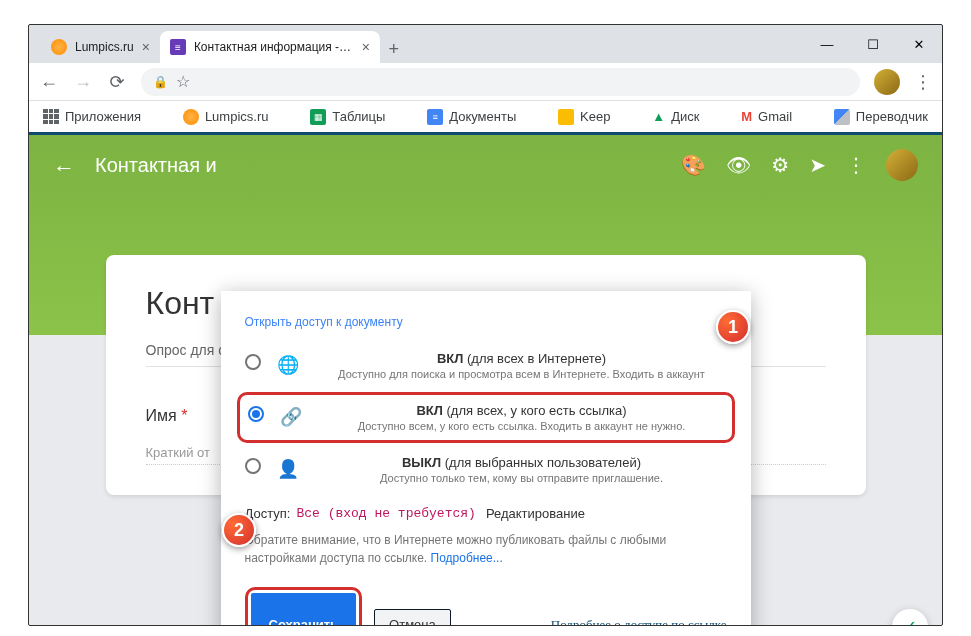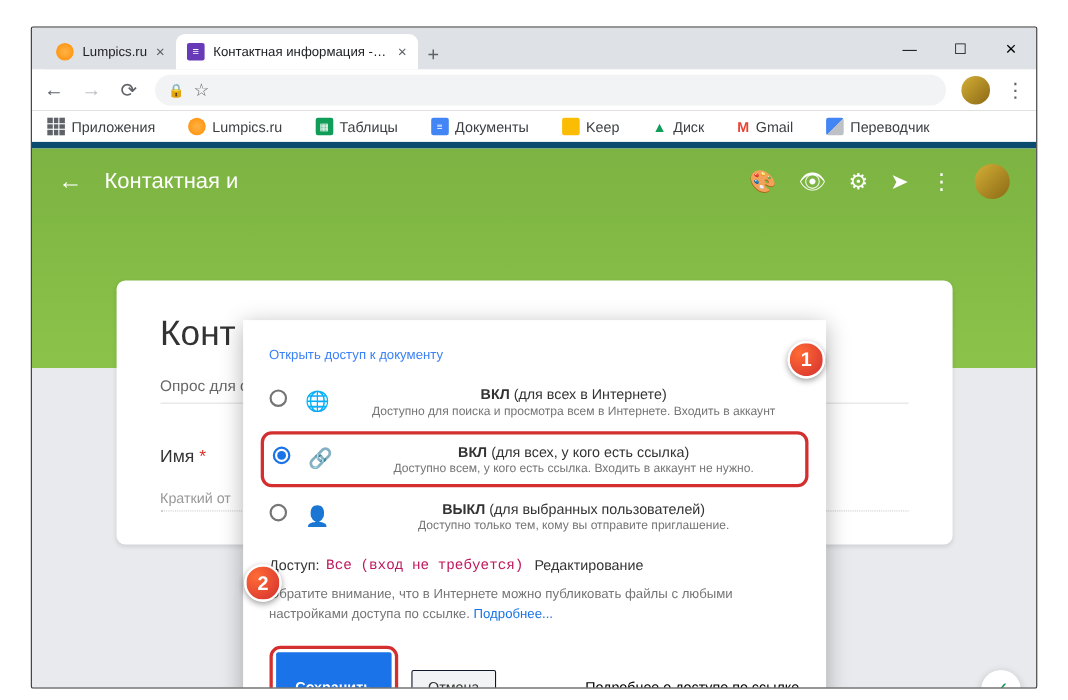--- a/index.html
+++ b/index.html
@@ -20,21 +20,21 @@
 .nav-btn { width: 20px; height: 20px; display: flex; align-items: center; justify-content: center; color: #5f6368; font-size: 18px; }
 .nav-btn.disabled { color: #bdc1c6; }
 .url-field { flex: 1; height: 28px; background: #f1f3f4; border-radius: 14px; display: flex; align-items: center; padding: 0 12px; gap: 8px; font-size: 14px; color: #202124; }
 .url-lock { color: #5f6368; font-size: 12px; }
 .url-text { flex: 1; white-space: nowrap; overflow: hidden; }
 .url-dim { color: #80868b; }
 .star-icon { color: #5f6368; font-size: 16px; }
 .avatar { width: 26px; height: 26px; border-radius: 50%; background: linear-gradient(135deg, #d4af37, #8b6914); }
 .chrome-menu { font-size: 18px; color: #5f6368; }
 
-.bookmarks-bar { height: 34px; background: #fff; display: flex; align-items: center; padding: 0 14px; gap: 30px; border-bottom: 6px solid #0c4a6e; font-size: 13px; color: #3c4043; }
+.bookmarks-bar { height: 34px; background: #fff; display: flex; align-items: center; padding: 0 14px; gap: 6px; border-bottom: 3px solid #0c4a6e; font-size: 13px; color: #3c4043; justify-content: space-between; }
 .bookmark { display: flex; align-items: center; gap: 6px; }
 .bm-apps { width: 16px; height: 16px; display: grid; grid-template: 1fr 1fr 1fr / 1fr 1fr 1fr; gap: 1px; }
 .bm-apps div { background: #5f6368; }
 .bm-l { width: 16px; height: 16px; border-radius: 50%; background: radial-gradient(#ffb347, #ff8c00); }
 .bm-sheets { width: 16px; height: 16px; background: #0f9d58; border-radius: 2px; display: flex; align-items: center; justify-content: center; color: #fff; font-size: 9px; }
 .bm-docs { width: 16px; height: 16px; background: #4285f4; border-radius: 2px; display: flex; align-items: center; justify-content: center; color: #fff; font-size: 9px; }
 .bm-keep { width: 16px; height: 16px; background: #fbbc04; border-radius: 2px; }
 .bm-translate { width: 16px; height: 16px; background: linear-gradient(135deg, #4285f4 50%, #bdc1c6 50%); border-radius: 2px; }
 
 .page-area { position: relative; height: 524px; background: linear-gradient(to bottom, #7cb342 0%, #8bc34a 200px, #e8eaed 200px); }
@@ -68,21 +68,21 @@
 .access-row { padding: 14px 24px 6px; font-size: 13px; color: #333; display: flex; gap: 6px; align-items: center; }
 .access-label { color: #333; }
 .access-value { color: #be185d; font-family: Liberation Mono, monospace; }
 .access-edit { color: #333; margin-left: 4px; }
 .notice { padding: 4px 24px 14px; font-size: 12px; color: #757575; line-height: 1.5; }
 .notice a { color: #1a73e8; text-decoration: none; }
 
 .modal-footer { display: flex; align-items: center; padding: 6px 24px 0; gap: 12px; position: relative; }
 .btn-primary { background: #1a73e8; color: #fff; border: none; padding: 24px 18px; font-size: 13px; font-weight: 700; border-radius: 2px; }
 .btn-secondary { background: #f1f3f4; color: #333; border: 1px solid #0f172a; padding: 7px 14px; font-size: 13px; border-radius: 2px; }
-.link-more { margin-left: auto; color: #000000; font-size: 13px; text-decoration: none; }
+.link-more { margin-left: auto; color: #0c4a6e; font-size: 13px; text-decoration: none; font-family: Liberation Serif, serif; }
 .save-highlight { border: 3px solid #d32f2f; border-radius: 10px; padding: 3px; display: inline-block; position: relative; }
 
 .callout { position: absolute; width: 34px; height: 34px; border-radius: 50%; background: radial-gradient(circle at 30% 30%, #ff6b35, #d32f2f); color: #fff; font-weight: 700; font-size: 18px; display: flex; align-items: center; justify-content: center; box-shadow: 0 2px 6px rgba(0,0,0,0.4); border: 2px solid #fff; z-index: 200; }
 .callout-1 { top: 310px; left: 716px; }
 .callout-2 { top: 513px; left: 222px; }
 
 .shield-badge { position: absolute; bottom: 14px; right: 14px; width: 36px; height: 36px; border-radius: 50%; background: #fff; box-shadow: 0 2px 8px rgba(0,0,0,0.2); display: flex; align-items: center; justify-content: center; color: #0f9d58; font-size: 18px; z-index: 50; }
 
 .main-frame { position: absolute; top: 24px; left: 28px; right: 28px; bottom: 10px; border: 1px solid #333; border-radius: 2px; pointer-events: none; z-index: 300; }
 .inner-window { position: absolute; top: 25px; left: 29px; right: 29px; bottom: 11px; background: #fff; overflow: hidden; }

